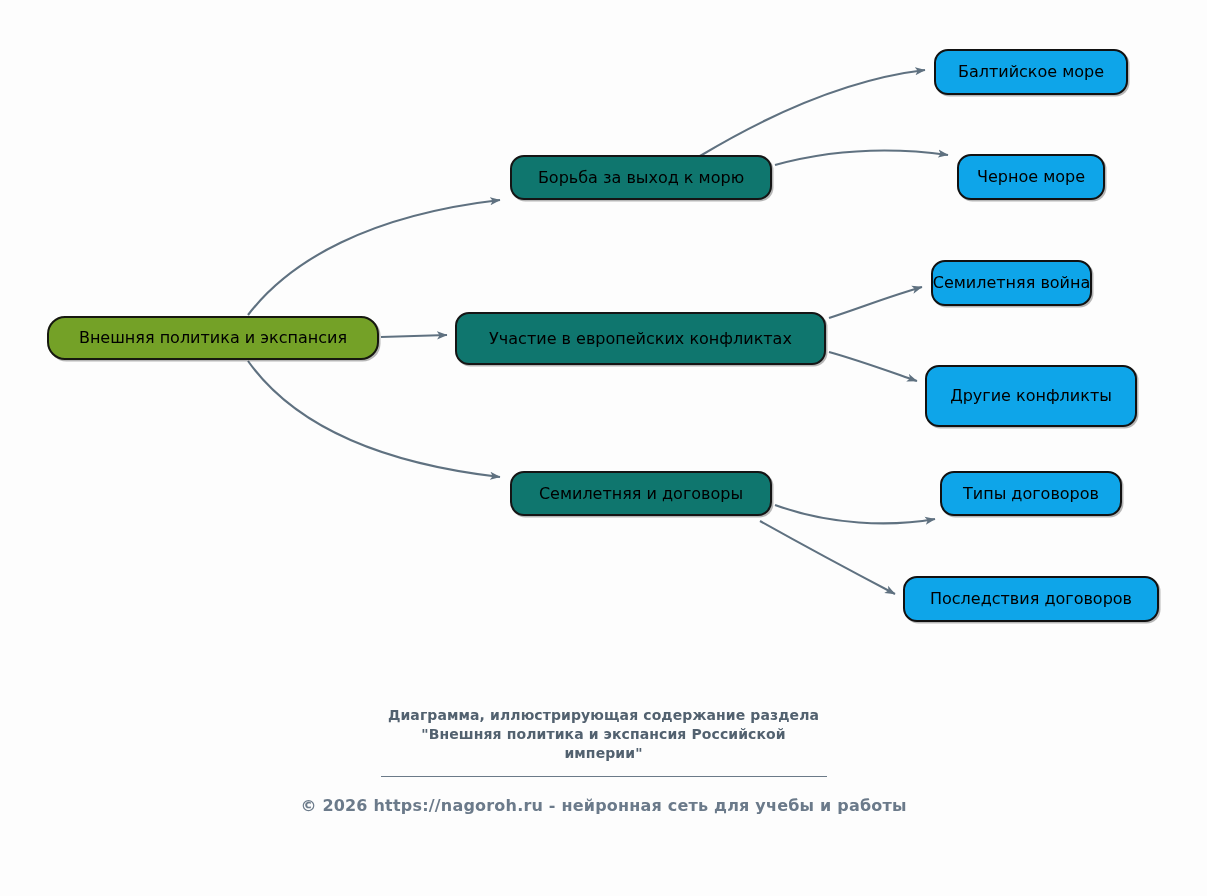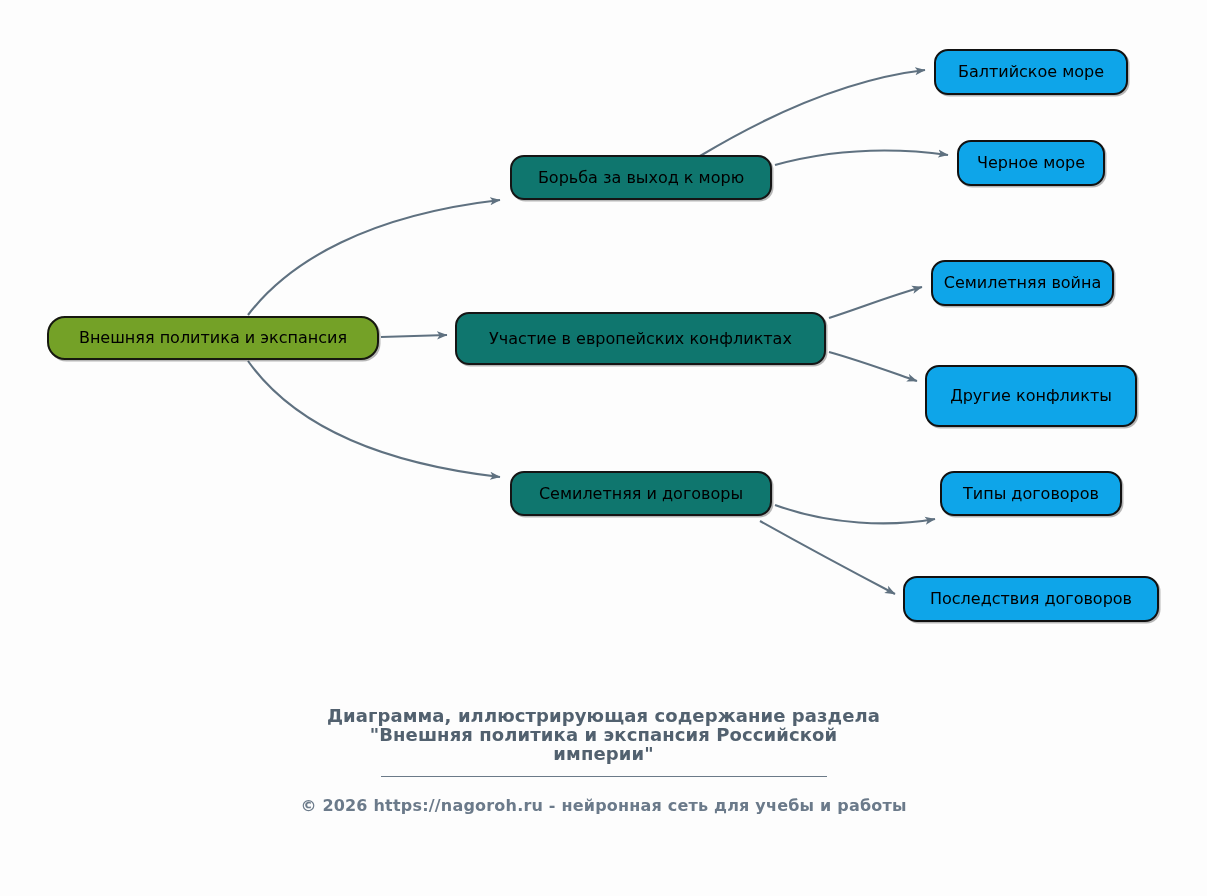--- a/index.html
+++ b/index.html
@@ -61,38 +61,38 @@
     padding: 0 14px;
   }
 
   
   #node-root        { left: 47px;  top: 316px; width: 332px; height: 44px; border-radius: 18px; }
   #node-sea         { left: 510px; top: 155px; width: 262px; height: 45px; }
   #node-europe      { left: 455px; top: 312px; width: 371px; height: 53px; }
   #node-diplomacy   { left: 510px; top: 471px; width: 262px; height: 45px; }
 
   #node-baltic      { left: 934px; top: 49px;  width: 194px; height: 46px; }
-  #node-black       { left: 957px; top: 140px; width: 148px; height: 46px; }
-  #node-sevenyears  { left: 931px; top: 260px; width: 183px; height: 46px; }
+  #node-black       { left: 957px; top: 154px; width: 148px; height: 46px; }
+  #node-sevenyears  { left: 931px; top: 260px; width: 161px; height: 46px; }
   #node-otherconf   { left: 925px; top: 365px; width: 212px; height: 62px; }
   #node-treatytypes { left: 940px; top: 471px; width: 182px; height: 45px; }
   #node-treatycons  { left: 903px; top: 576px; width: 256px; height: 46px; }
 
   
   #caption-block {
     position: absolute;
     left: 0;
     top: 706px;
     width: 1207px;
     text-align: center;
   }
   .caption-title {
     font-family: "DejaVu Sans", sans-serif;
     font-weight: bold;
-    font-size: 18px;
+    font-size: 14px;
     line-height: 19px;
     color: #52616f;
     letter-spacing: 0.1px;
   }
   .caption-rule {
     width: 446px;
     height: 0;
     border-top: 1.5px solid #6b7a88;
     margin: 13px auto 0 auto;
   }

